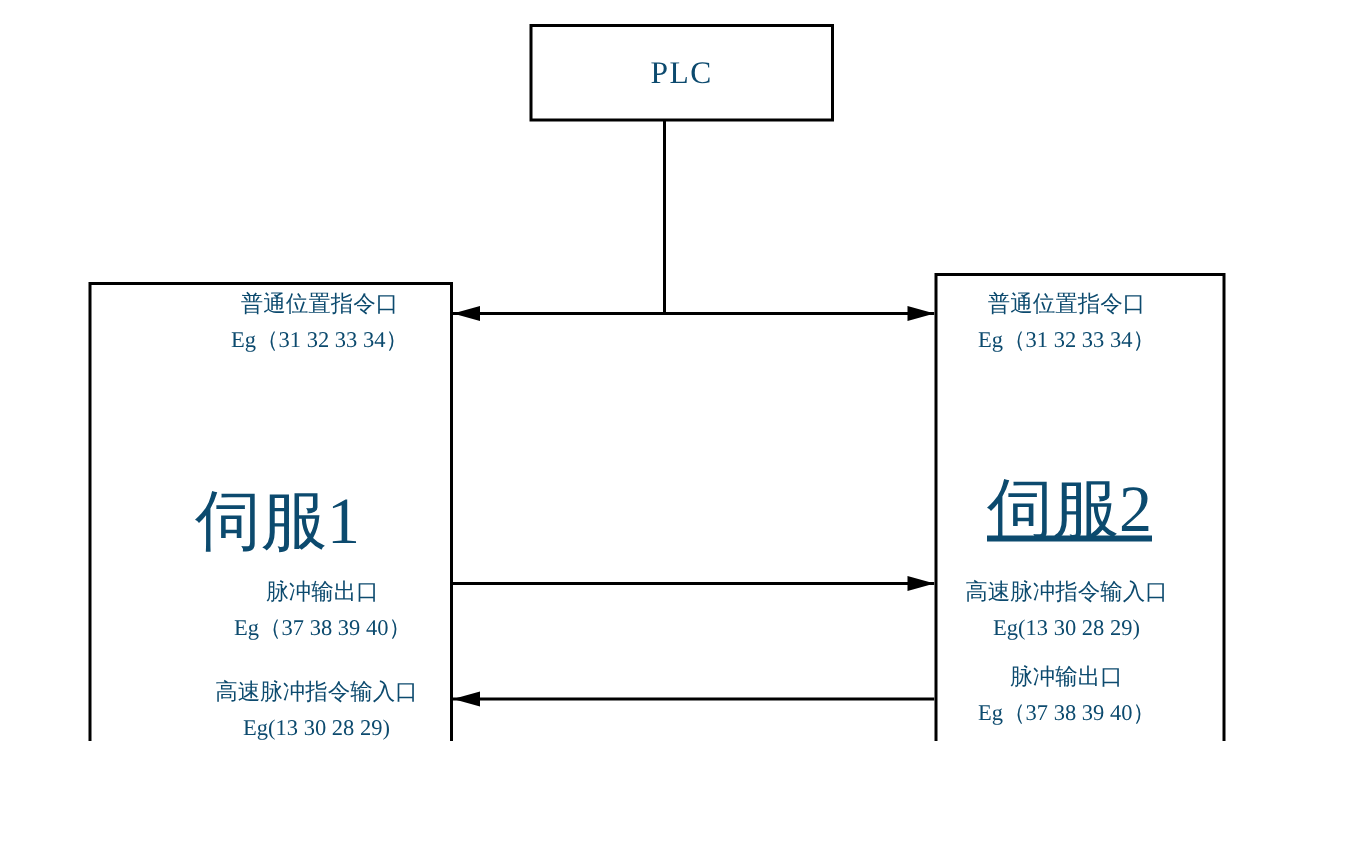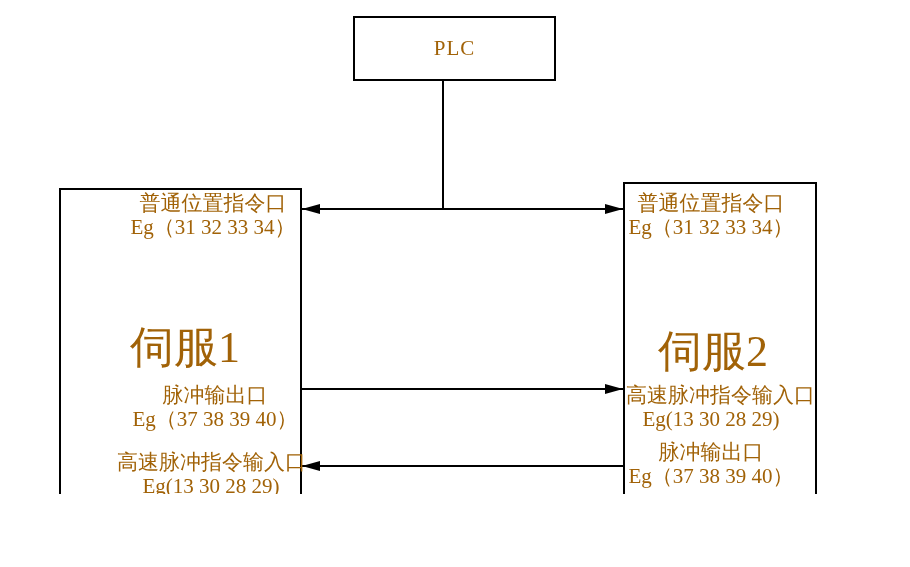--- a/index.html
+++ b/index.html
@@ -6,60 +6,60 @@
     margin: 0;
     padding: 0;
     background: #ffffff;
   }
   .canvas {
     position: relative;
     width: 910px;
     height: 494px;
     background: #ffffff;
     font-family: "Liberation Serif", "DejaVu Serif", serif;
-    color: #a16207;
+    color: #0c4a6e;
     overflow: hidden;
   }
   .box {
     position: absolute;
     border: 2px solid #000000;
     background: #ffffff;
     box-sizing: border-box;
   }
   .plc-box {
     left: 353px; top: 16px; width: 203px; height: 65px;
     display: flex; align-items: center; justify-content: center;
     font-size: 21px;
     letter-spacing: 1px;
   }
   .servo1-box { left: 59px;  top: 188px; width: 243px; height: 323px; }
   .servo2-box { left: 623px; top: 182px; width: 194px; height: 327px; }
 
   .label-block {
     position: absolute;
     text-align: center;
-    font-size: 21px;
+    font-size: 15px;
     line-height: 24px;
     white-space: nowrap;
   }
   .servo-title {
     position: absolute;
     text-align: center;
     font-size: 44px;
     line-height: 40px;
     white-space: nowrap;
   }
   
   .s1-port-top    { left: 123px; top: 191px; width: 180px; }
   .s1-title       { left:  95px; top: 328px; width: 180px; }
   .s1-port-mid    { left: 125px; top: 383px; width: 180px; }
   .s1-port-bottom { left: 117px; top: 450px; width: 188px; }
   
   .s2-port-top    { left: 626px; top: 191px; width: 170px; }
-  .s2-title       { left: 623px; top: 332px; width: 180px; }
+  .s2-title       { left: 623px; top: 320px; width: 180px; text-decoration: underline; }
   .s2-port-mid    { left: 626px; top: 383px; width: 170px; }
   .s2-port-bottom { left: 626px; top: 440px; width: 170px; }
 
   .line {
     position: absolute;
     background: #000000;
   }
   .vline-plc   { left: 442px; top: 80px;  width: 2px;   height: 130px; }
   .hline-top   { left: 302px; top: 208px; width: 321px; height: 2px; }
   .hline-mid   { left: 302px; top: 388px; width: 321px; height: 2px; }

